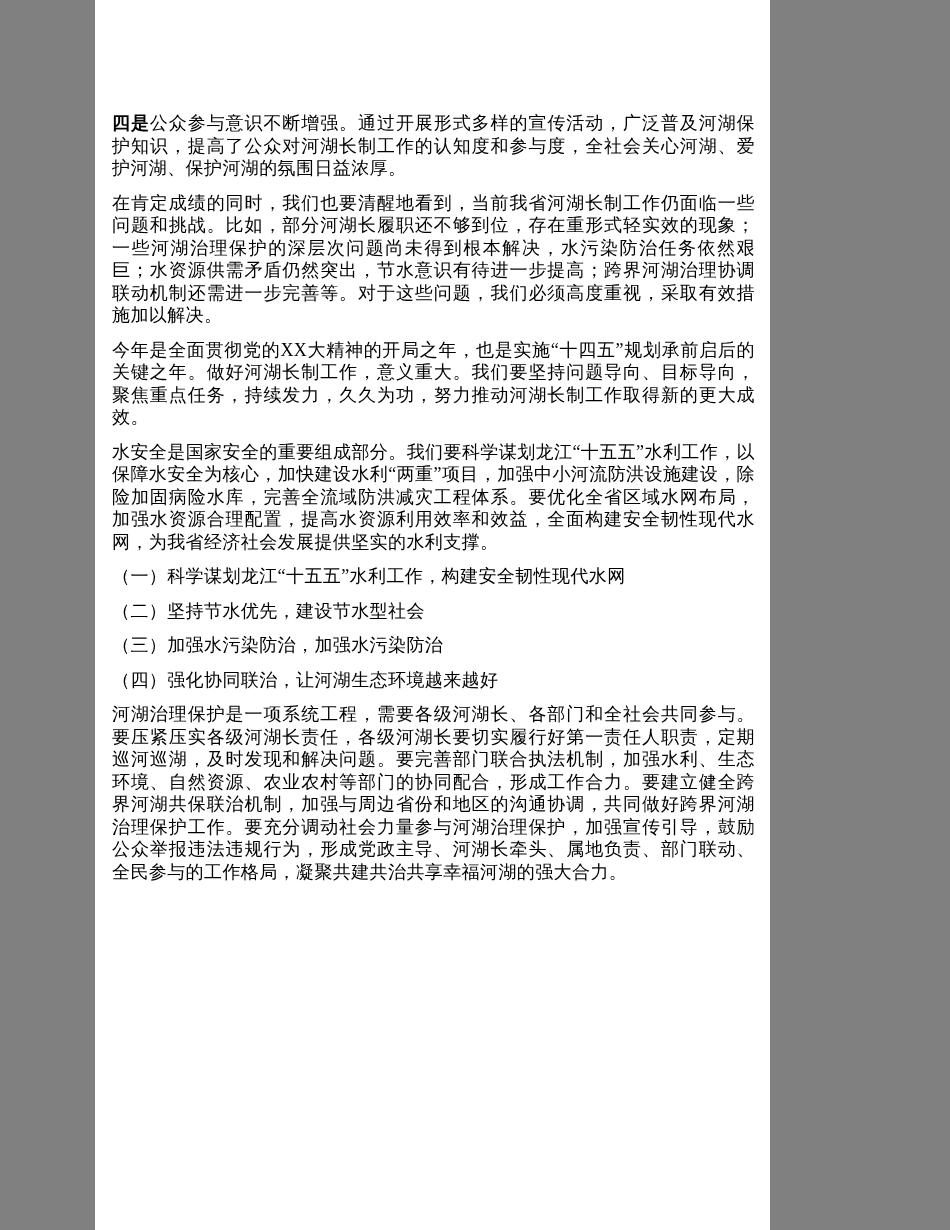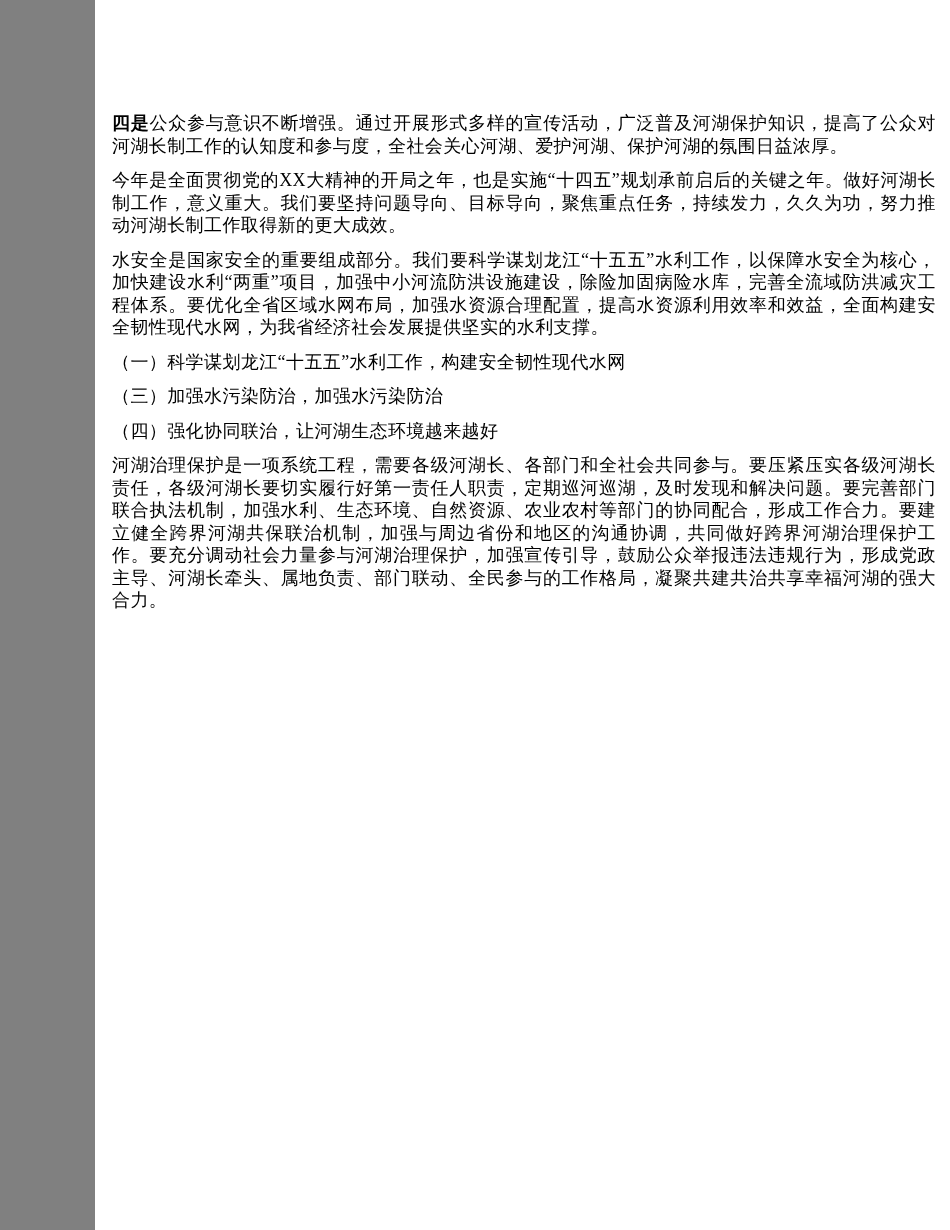--- a/index.html
+++ b/index.html
@@ -6,21 +6,21 @@
   html, body {
     background: #808080;
     font-family: "Liberation Serif", "DejaVu Serif", serif;
   }
   body {
     width: 950px;
     min-height: 1230px;
   }
   .page {
     margin-left: 95px;
-    width: 856px;
+    width: 675px;
     min-height: 1230px;
     background: #ffffff;
     color: #000000;
     padding: 112px 15px 70px 17px;
   }
   .para {
     font-size: 18px;
     line-height: 22.5px;
     letter-spacing: 0.4px;
     text-align: justify;
@@ -30,28 +30,30 @@
   .para:last-child { margin-bottom: 11px; }
   .para strong { font-weight: bold; }
 </style>
 </head>
 <body>
 
 <div class="page">
 
   <p class="para"><strong>四是</strong><span>公众参与意识不断增强。通过开展形式多样的宣传活动，广泛普及河湖保护知识，提高了公众对河湖长制工作的认知度和参与度，全社会关心河湖、爱护河湖、保护河湖的氛围日益浓厚。</span></p>
 
+  <p class="para">在肯定成绩的同时，我们也要清醒地看到，当前我省河湖长制工作仍面临一些问题和挑战。比如，部分河湖长履职还不够到位，存在重形式轻实效的现象；一些河湖治理保护的深层次问题尚未得到根本解决，水污染防治任务依然艰巨；水资源供需矛盾仍然突出，节水意识有待进一步提高；跨界河湖治理协调联动机制还需进一步完善等。对于这些问题，我们必须高度重视，采取有效措施加以解决。</p>
 
 
   <p class="para">今年是全面贯彻党的XX大精神的开局之年，也是实施“十四五”规划承前启后的关键之年。做好河湖长制工作，意义重大。我们要坚持问题导向、目标导向，聚焦重点任务，持续发力，久久为功，努力推动河湖长制工作取得新的更大成效。</p>
 
   <p class="para">水安全是国家安全的重要组成部分。我们要科学谋划龙江“十五五”水利工作，以保障水安全为核心，加快建设水利“两重”项目，加强中小河流防洪设施建设，除险加固病险水库，完善全流域防洪减灾工程体系。要优化全省区域水网布局，加强水资源合理配置，提高水资源利用效率和效益，全面构建安全韧性现代水网，为我省经济社会发展提供坚实的水利支撑。</p>
 
   <p class="para subheading">（一）科学谋划龙江“十五五”水利工作，构建安全韧性现代水网</p>
 
+  <p class="para subheading">（二）坚持节水优先，建设节水型社会</p>
 
 
   <p class="para subheading">（三）加强水污染防治，加强水污染防治</p>
 
 
   <p class="para subheading">（四）强化协同联治，让河湖生态环境越来越好</p>
 
   <p class="para">河湖治理保护是一项系统工程，需要各级河湖长、各部门和全社会共同参与。要压紧压实各级河湖长责任，各级河湖长要切实履行好第一责任人职责，定期巡河巡湖，及时发现和解决问题。要完善部门联合执法机制，加强水利、生态环境、自然资源、农业农村等部门的协同配合，形成工作合力。要建立健全跨界河湖共保联治机制，加强与周边省份和地区的沟通协调，共同做好跨界河湖治理保护工作。要充分调动社会力量参与河湖治理保护，加强宣传引导，鼓励公众举报违法违规行为，形成党政主导、河湖长牵头、属地负责、部门联动、全民参与的工作格局，凝聚共建共治共享幸福河湖的强大合力。</p>
 
 </div>

